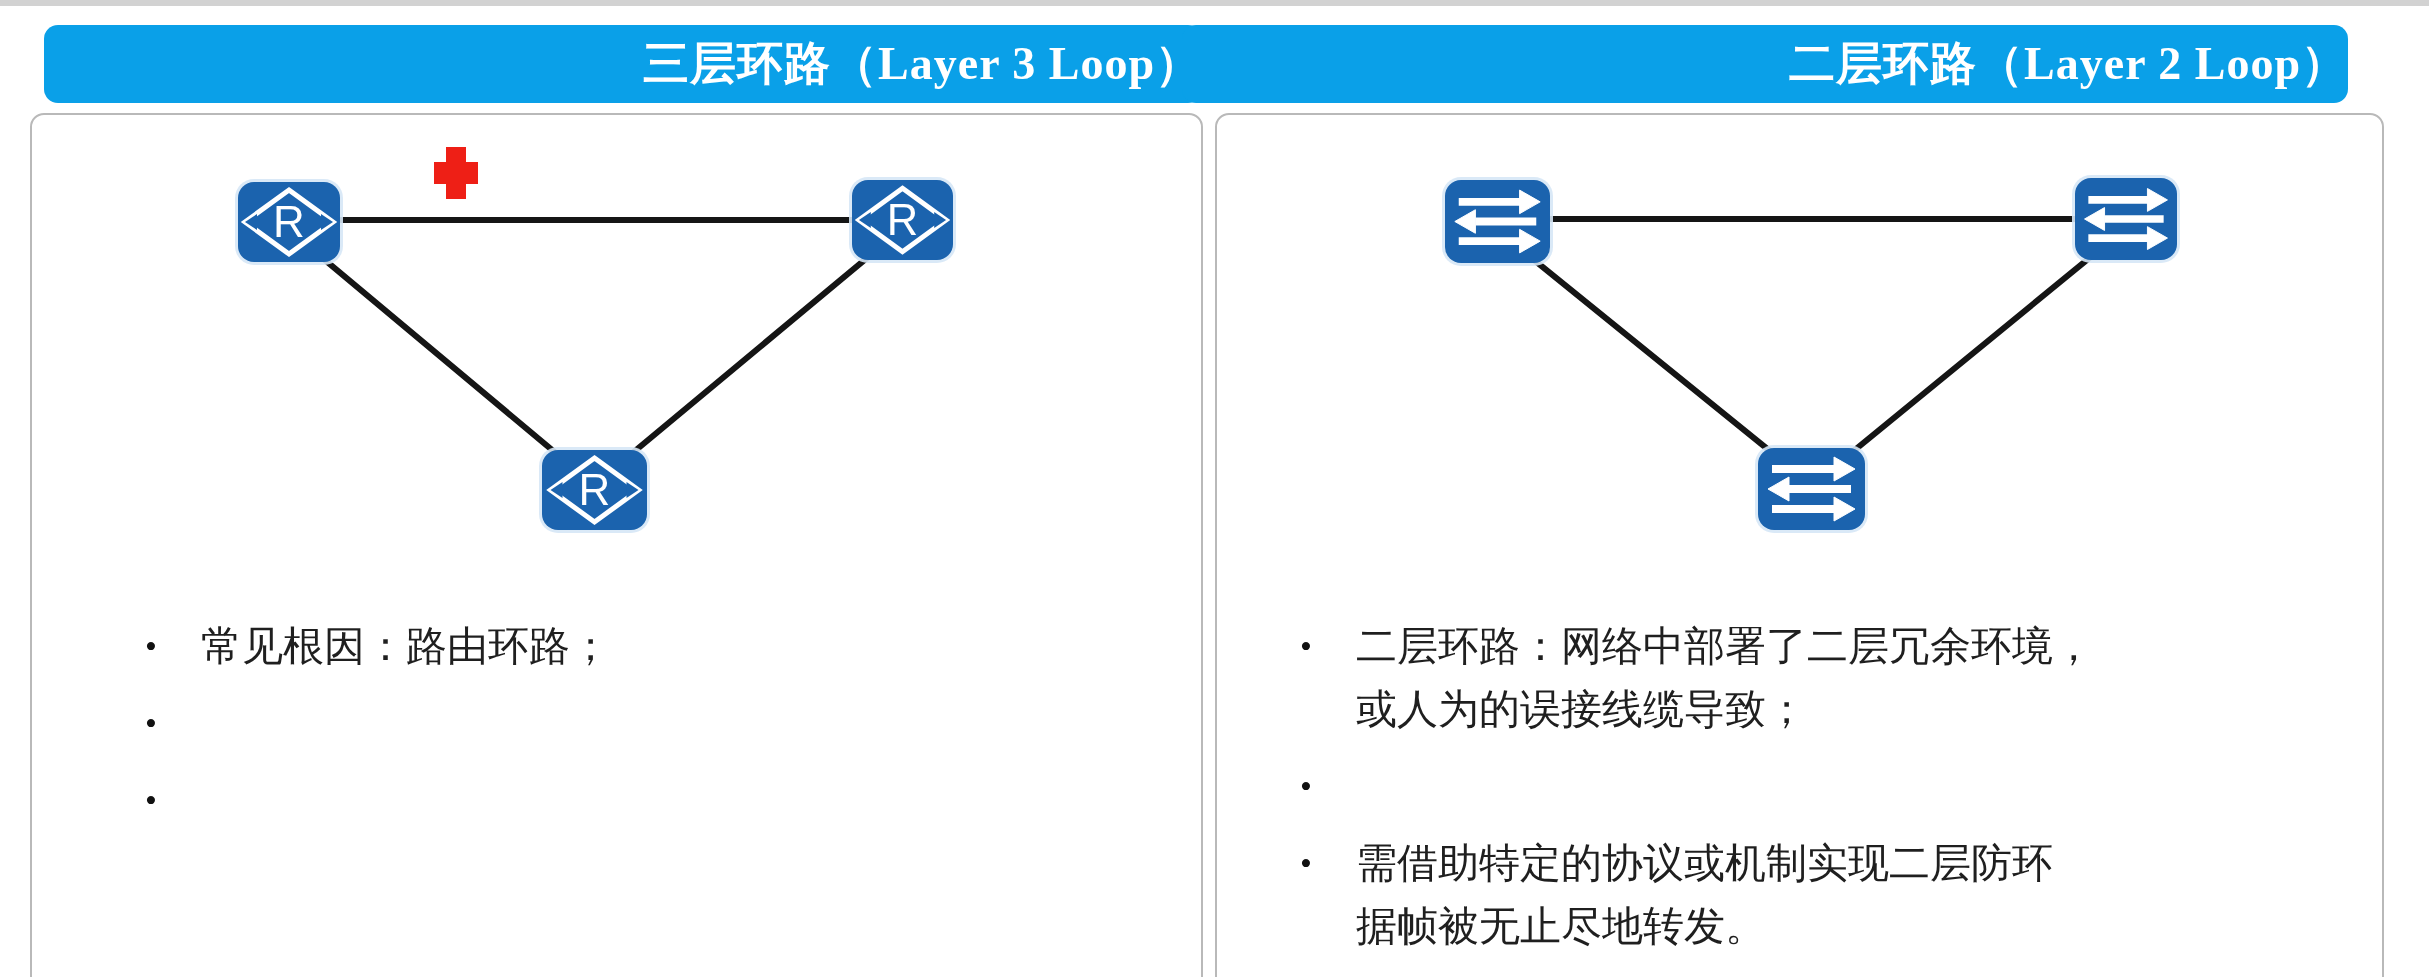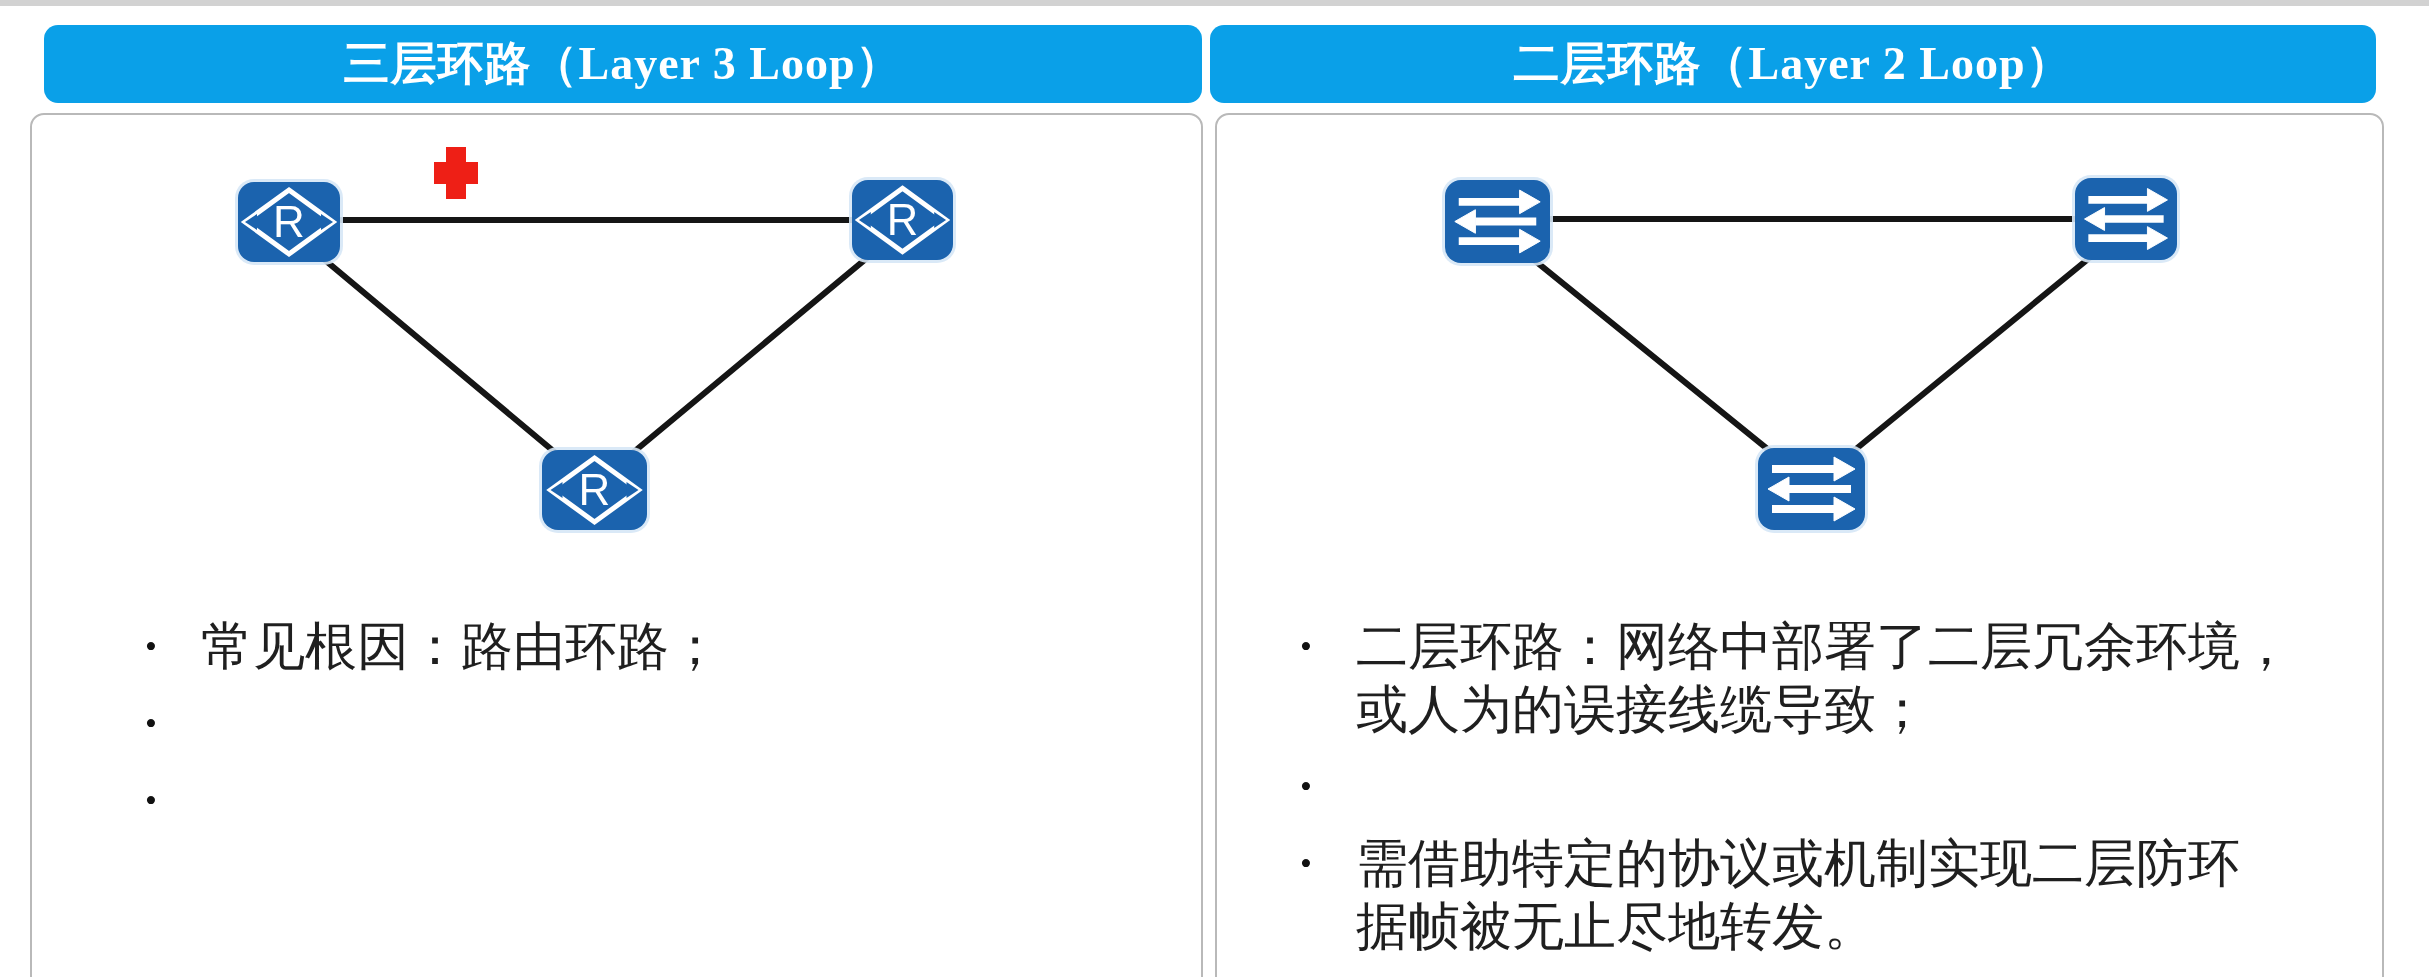--- a/index.html
+++ b/index.html
@@ -5,44 +5,44 @@
   html,body{margin:0;padding:0;background:#ffffff;}
   #canvas{
     position:relative;width:2429px;height:977px;overflow:hidden;
     background:#ffffff;
     font-family:"Liberation Serif","DejaVu Serif",serif;
     color:#1f1f1f;
   }
   .top-strip{position:absolute;left:0;top:0;width:2429px;height:6px;background:#d2d2d2;}
   .panel-header{
     position:absolute;top:25px;height:78px;background:#0aa0e8;border-radius:14px;
-    display:flex;align-items:center;justify-content:center;
+    display:flex;align-items:center;justify-content:flex-end;
     color:#ffffff;font-size:46px;font-weight:bold;letter-spacing:1px;
   }
   .panel-header.left{left:44px;width:1158px;}
-  .panel-header.right{left:1210px;width:1166px;}
+  .panel-header.right{left:1182px;width:1166px;}
   .panel-body{
     position:absolute;top:113px;height:900px;background:transparent;
     border:2px solid #b9b9b9;border-radius:14px;box-sizing:border-box;
   }
   .panel-body.left{left:30px;width:1173px;}
   .panel-body.right{left:1215px;width:1169px;}
   #links{position:absolute;left:0;top:0;width:2429px;height:977px;pointer-events:none;}
   .device{
     position:absolute;background:#1b63ae;border-radius:16px;
     box-shadow:0 0 0 3px rgba(214,231,246,0.9);
   }
   .device svg{display:block;width:100%;height:100%;}
   .blocked{position:absolute;left:434px;top:147px;width:44px;height:52px;}
   .bullets{position:absolute;top:615px;}
   .bullets.left{left:145px;width:1045px;}
   .bullets.right{left:1300px;width:1075px;}
   .bullet{display:flex;margin-bottom:14px;}
   .bullet .dot{flex:0 0 56px;width:56px;font-size:34px;line-height:63px;color:#111;}
-  .bullet .lines{font-size:52px;line-height:63px;}
+  .bullet .lines{font-size:41px;line-height:63px;}
 </style>
 </head>
 <body>
 
 <div id="canvas">
 
   <div class="top-strip"></div>
 
   <div class="panel-header left">
     <span>三层环路（Layer 3 Loop）</span>

